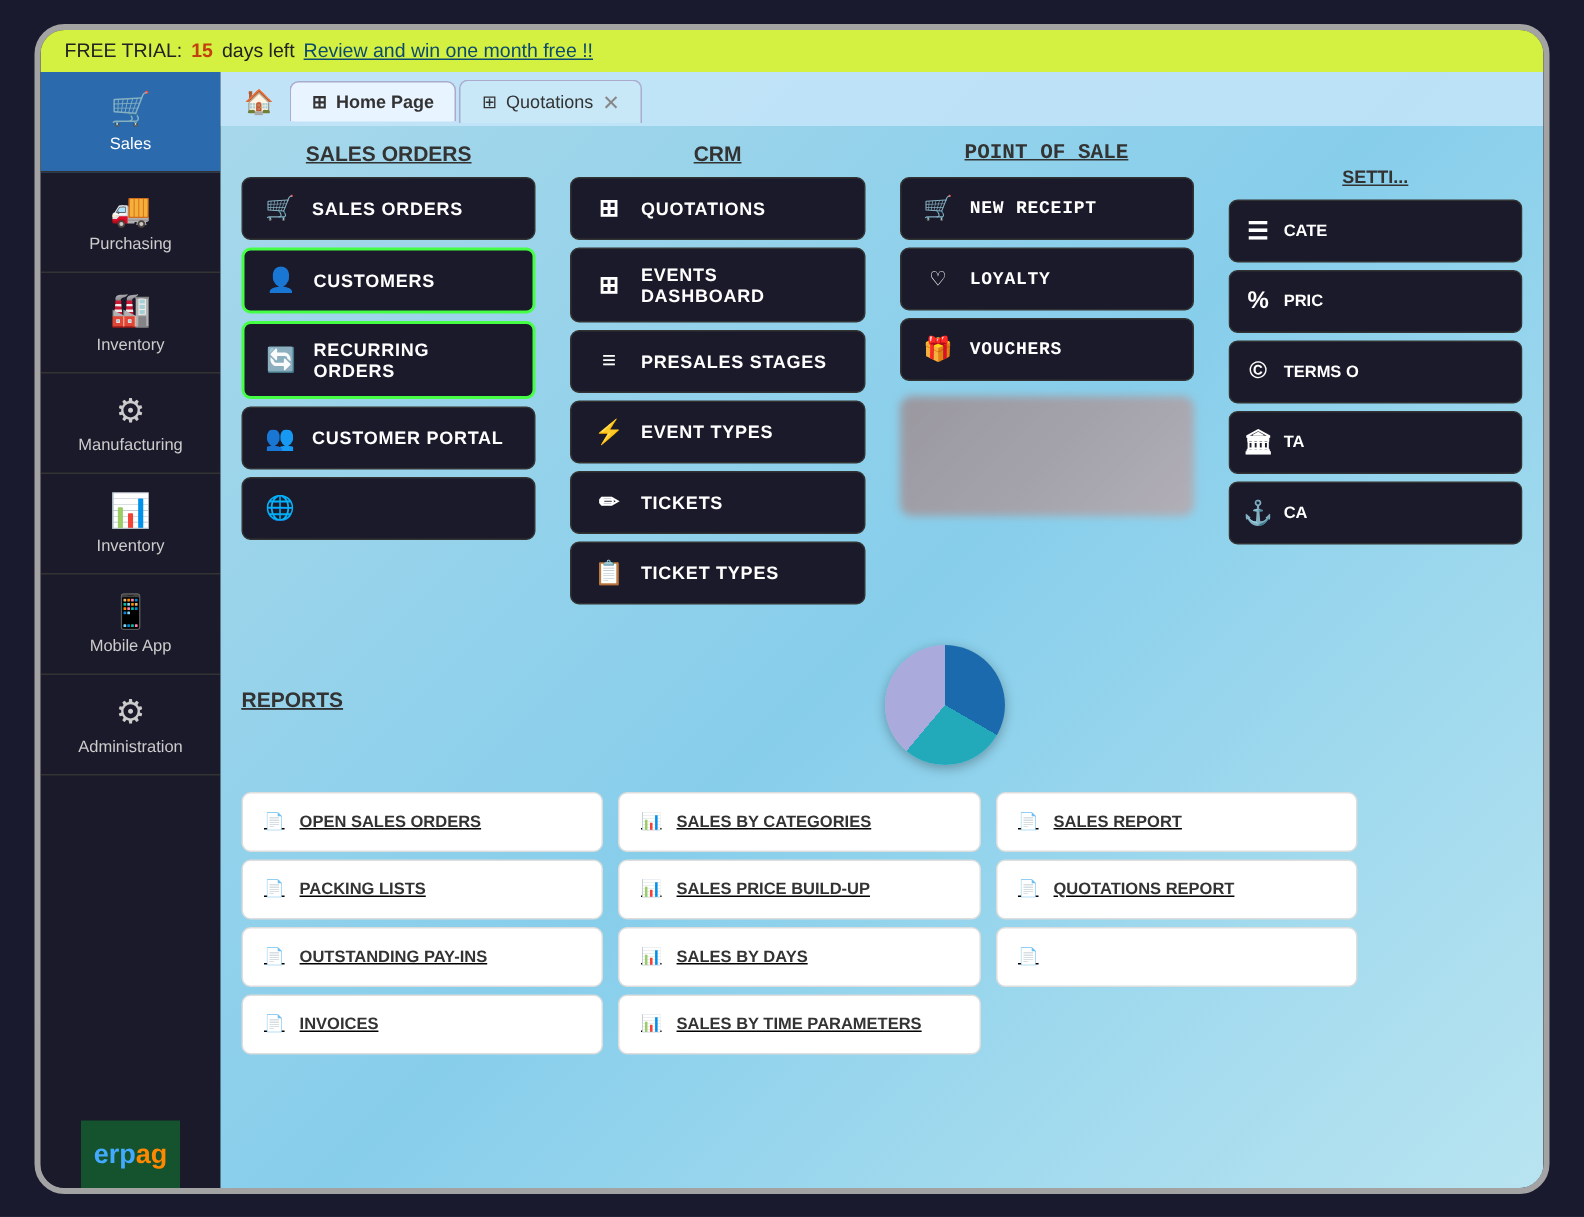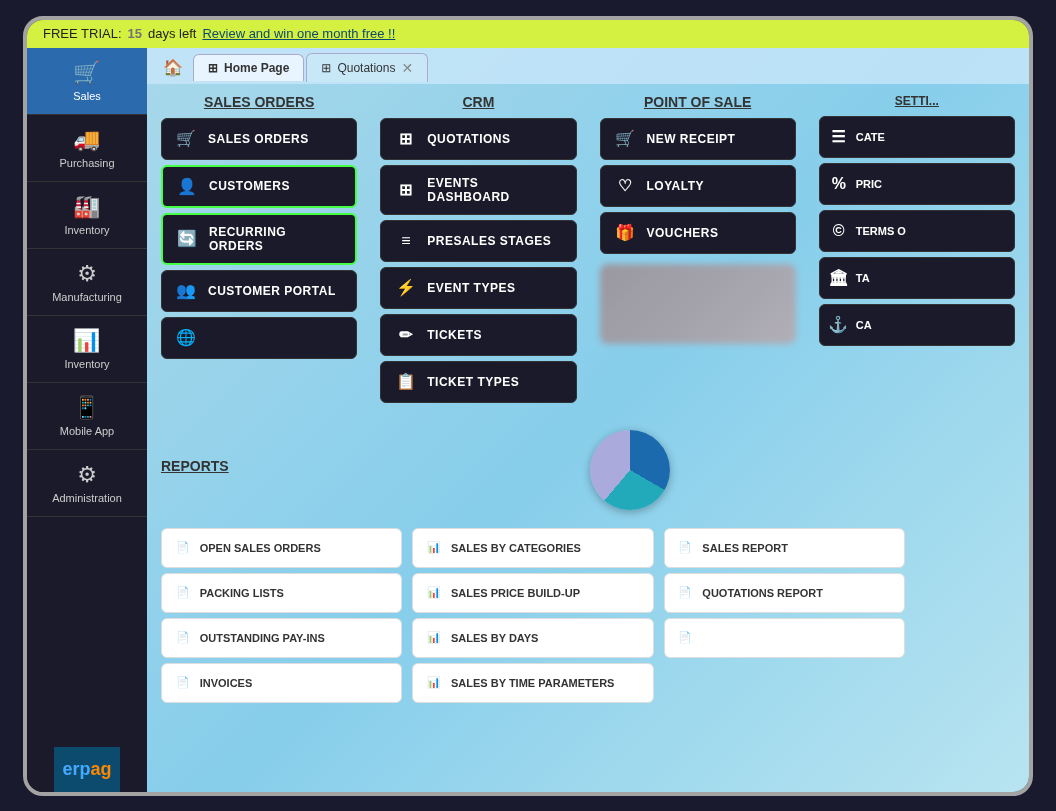--- a/index.html
+++ b/index.html
@@ -27,21 +27,21 @@
     .top-banner {
       background: #d4f040;
       color: #222;
       font-size: 13px;
       padding: 6px 16px;
       display: flex;
       align-items: center;
       gap: 6px;
       min-height: 28px;
     }
-    .top-banner .days { color: #737373; font-weight: bold; }
+    .top-banner .days { color: #c2410c; font-weight: bold; }
     .top-banner .link { color: #0c4a6e; text-decoration: underline; cursor: pointer; }
 
     
     .main-layout {
       display: flex;
       flex: 1;
       overflow: hidden;
     }
 
     
@@ -167,20 +167,21 @@
       cursor: pointer;
       font-size: 11px;
       font-weight: bold;
       border: 1px solid #ddd;
       min-height: 40px;
     }
 
     
     .reports-row {
       margin-top: 6px;
+      text-decoration: underline;
     }
     .reports-header {
       font-size: 14px;
       font-weight: bold;
       color: #333;
       text-decoration: underline;
       margin-bottom: 8px;
     }
     .reports-grid {
       display: flex;
@@ -205,20 +206,21 @@
       height: 80px;
       margin: 10px 0;
       filter: blur(3px);
       opacity: 0.7;
     }
 
     
     .settings-col {
       width: 100px;
       overflow: hidden;
+      margin-top: 17px;
     }
     .settings-tile {
       background: #1a1a2a;
       color: #fff;
       border-radius: 6px;
       padding: 10px 8px;
       margin-bottom: 5px;
       display: flex;
       align-items: center;
       gap: 6px;
@@ -226,21 +228,21 @@
       font-size: 11px;
       font-weight: bold;
       min-height: 42px;
       border: 1px solid #333;
     }
     .erpag-logo {
       display: flex;
       align-items: center;
       justify-content: center;
       padding: 12px 8px;
-      background: #0c4a6e;
+      background: #14532d;
     }
     .erpag-text {
       color: #4af;
       font-size: 18px;
       font-weight: bold;
     }
 
     
     ::-webkit-scrollbar { width: 4px; }
     ::-webkit-scrollbar-track { background: #222; }
@@ -357,21 +359,21 @@
             <div class="menu-tile">
               <span class="tile-icon">✏</span>
               <span>TICKETS</span>
             </div>
             <div class="menu-tile">
               <span class="tile-icon">📋</span>
               <span>TICKET TYPES</span>
             </div>
           </div>
 
-          <div class="section" style="max-width:220px;">
+          <div class="section" style="max-width:220px;font-family:Liberation Mono, monospace;">
             <div class="section-header">POINT OF SALE</div>
             <div class="menu-tile">
               <span class="tile-icon">🛒</span>
               <span>NEW RECEIPT</span>
             </div>
             <div class="menu-tile">
               <span class="tile-icon">♡</span>
               <span>LOYALTY</span>
             </div>
             <div class="menu-tile">

